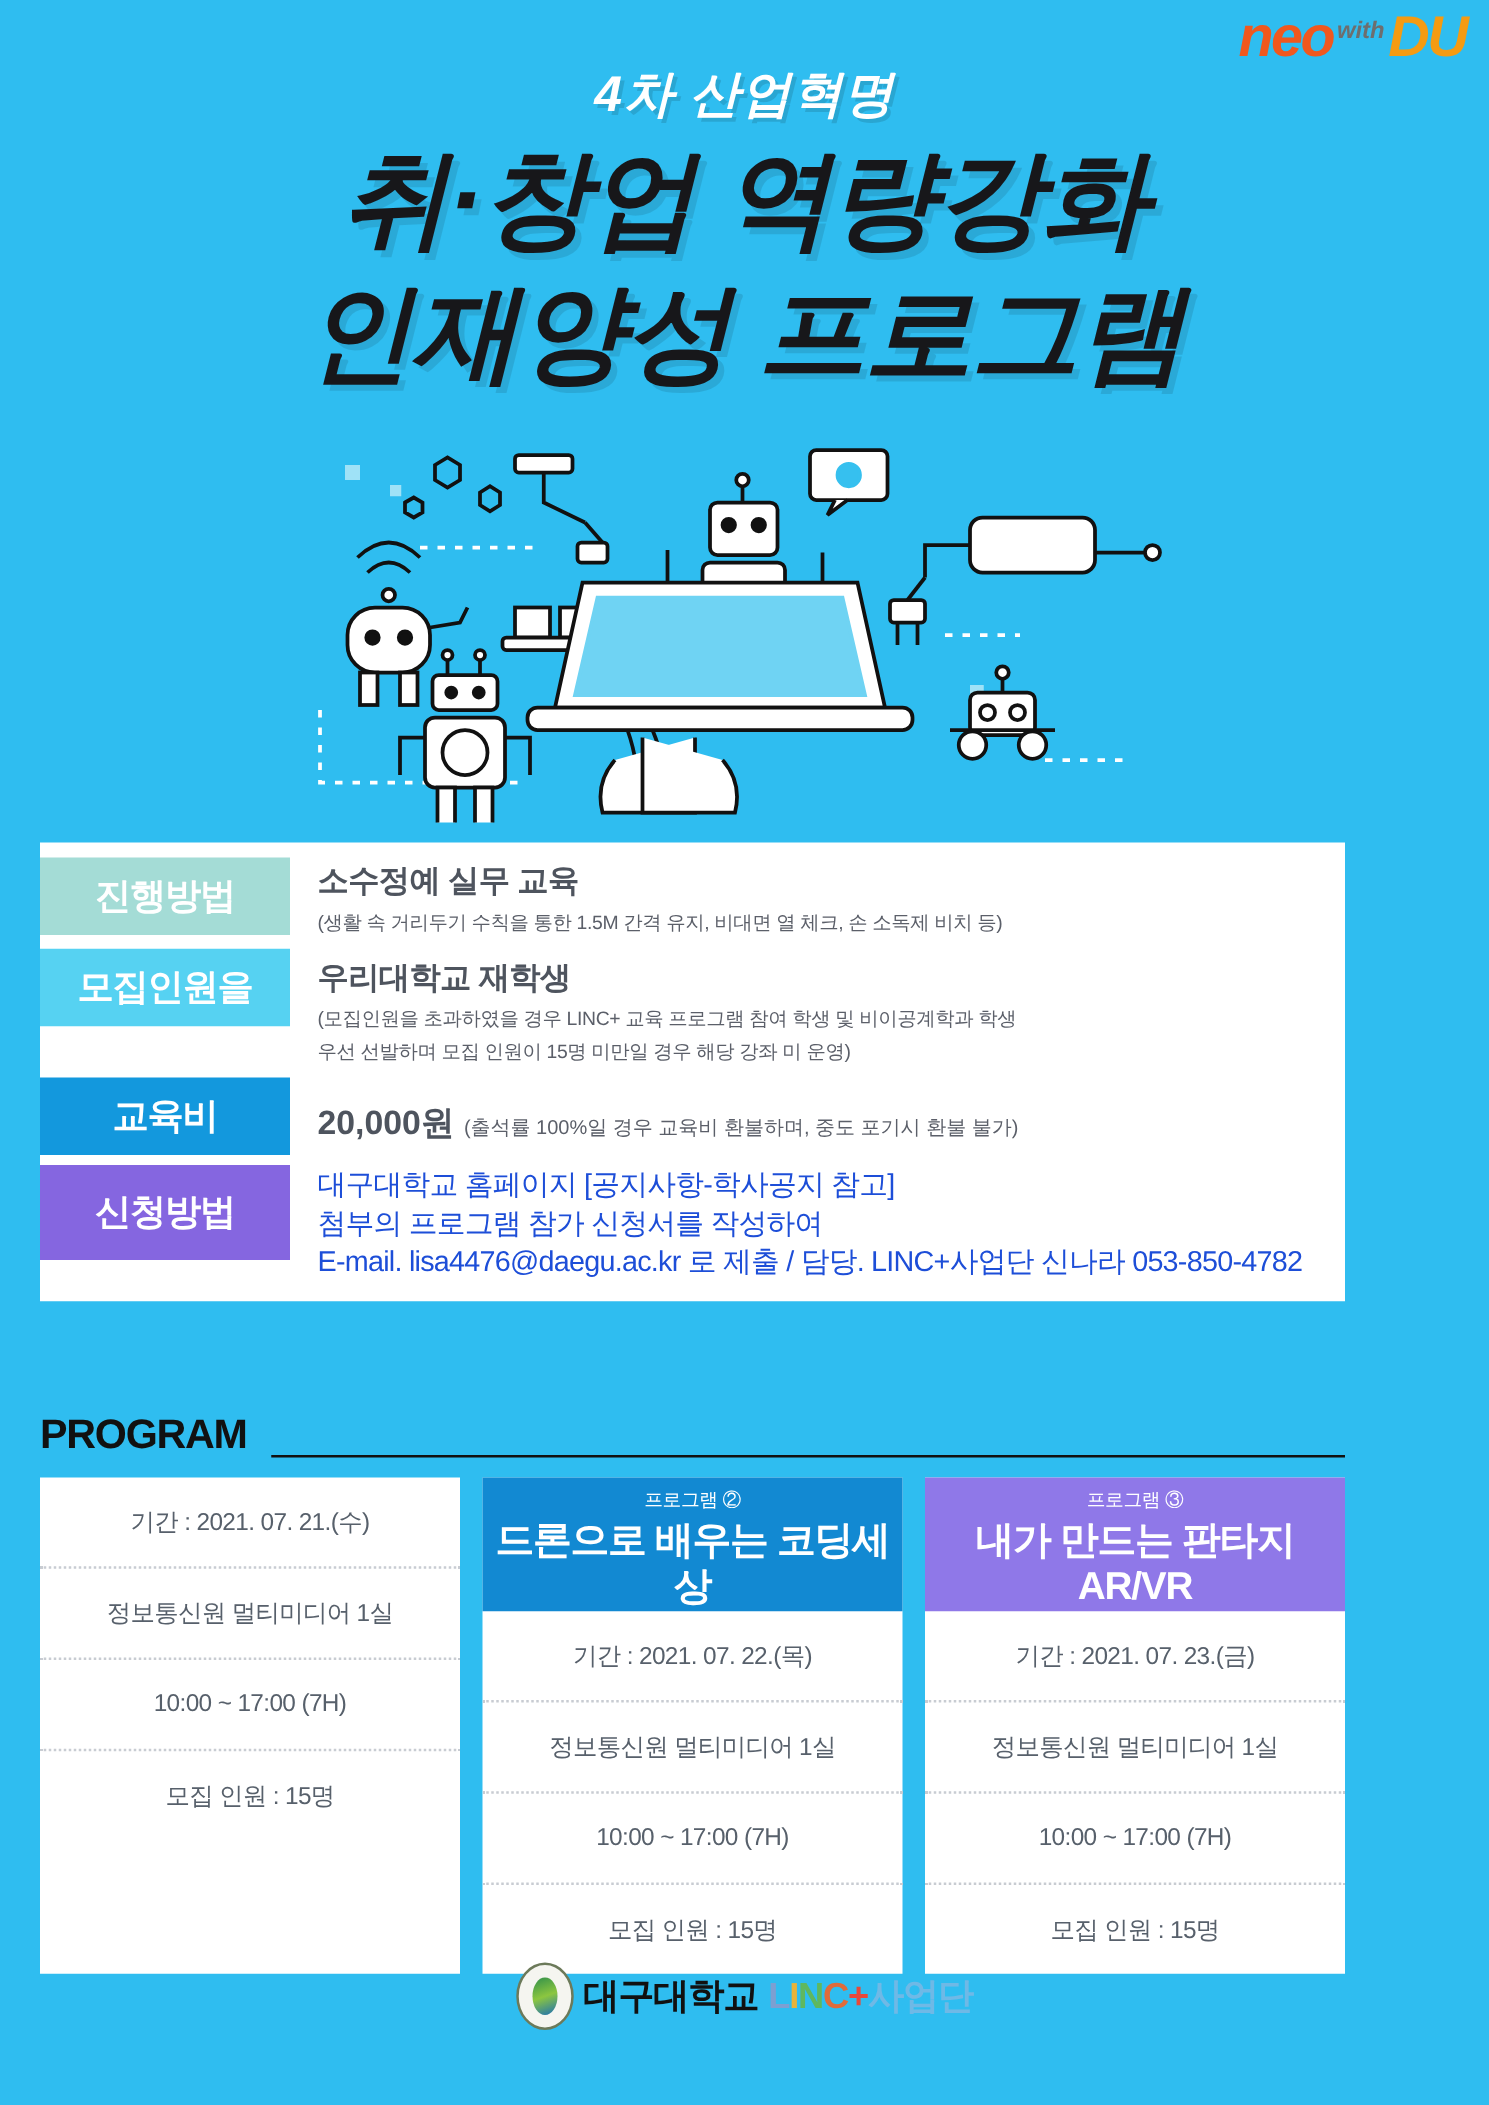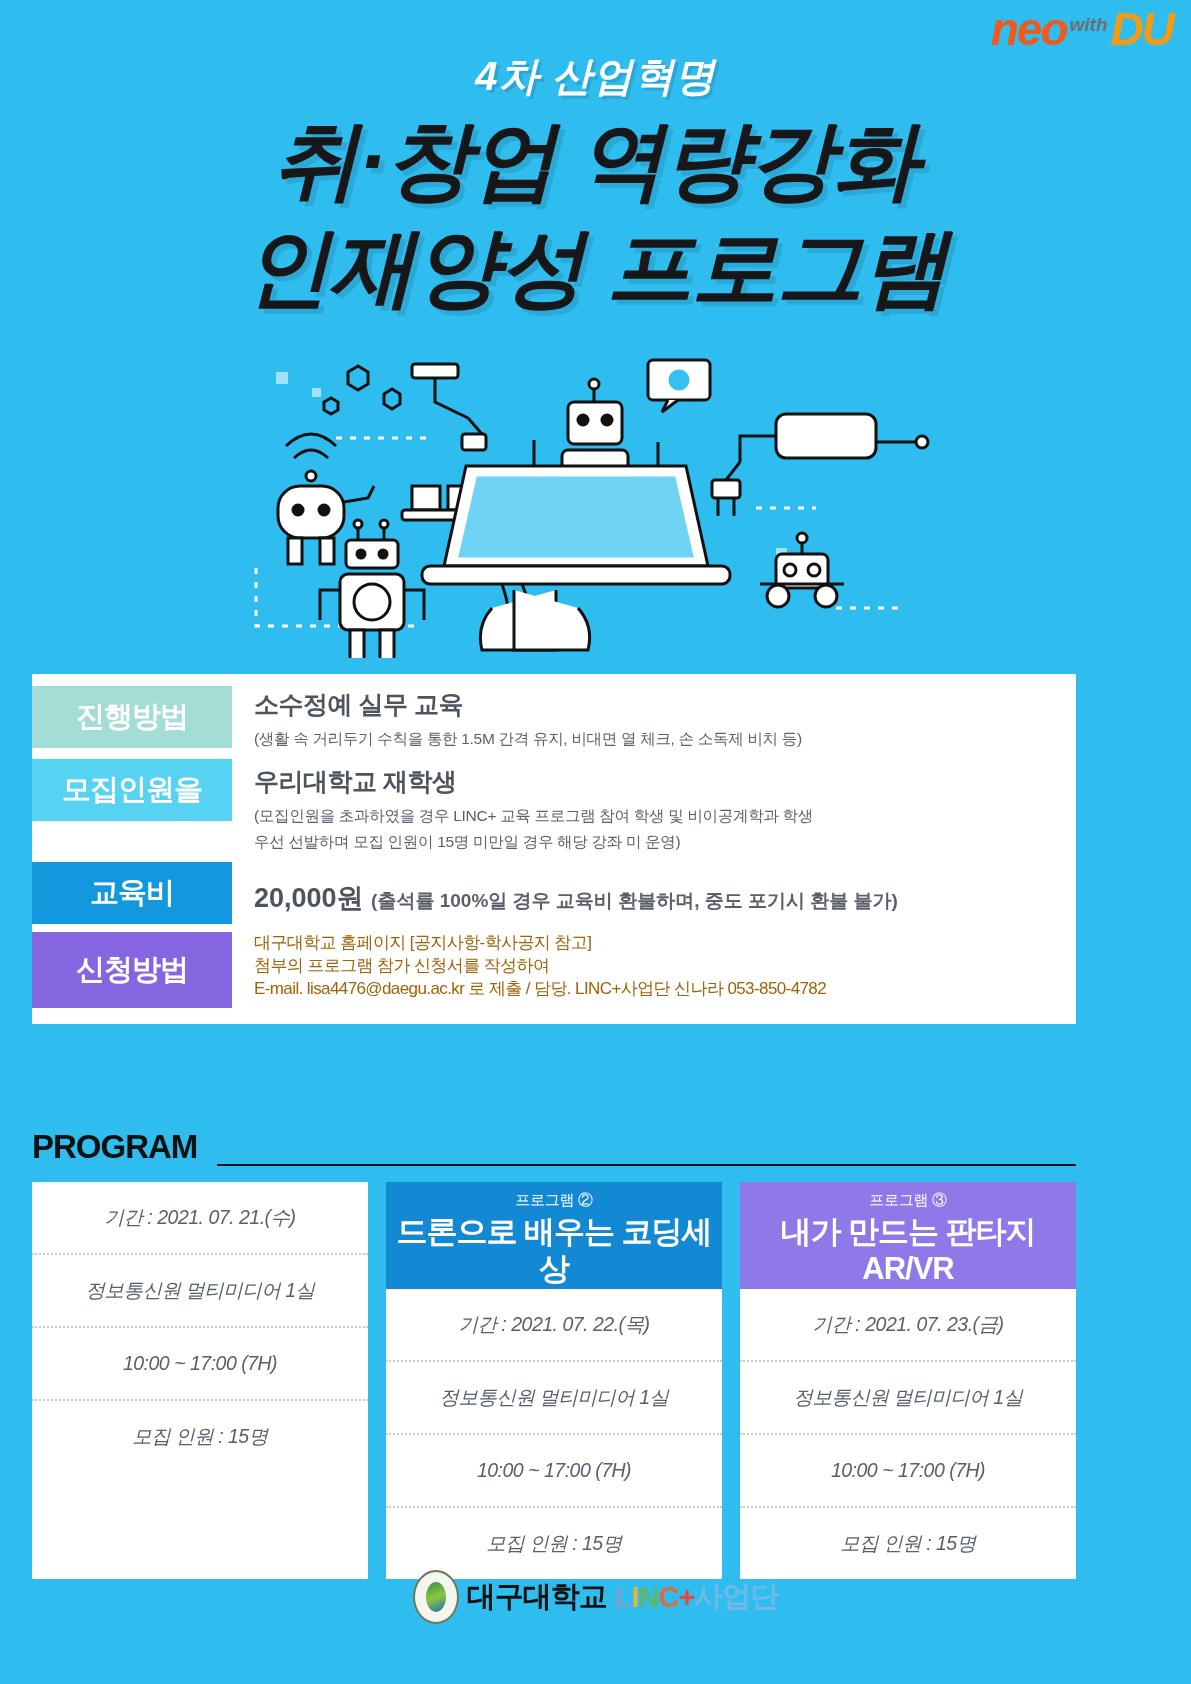--- a/index.html
+++ b/index.html
@@ -53,22 +53,22 @@
     letter-spacing:-1px;
   }
   .tag.t1{background:#a4dcd6;height:62px;margin-top:12px;}
   .tag.t2{background:#56d2f2;height:62px;margin-top:8px;}
   .tag.t3{background:#1398dd;height:62px;margin-top:8px;}
   .tag.t4{background:#8566e0;height:76px;margin-top:8px;}
   .cell{padding:14px 0 0 22px;color:#5b5f69;}
   .cell .main{font-size:25px;font-weight:bold;color:#4e545e;letter-spacing:-.5px;}
   .cell .sub{font-size:15.5px;color:#5b5f69;margin-top:6px;line-height:1.55;letter-spacing:-.3px;}
   .cell .price{font-size:27px;font-weight:bold;color:#4e545e;}
-  .cell .price .note{font-size:19px;font-weight:bold;color:#5b5f69;}
-  .cell .lines{font-size:17px;line-height:1.35;color:#a16207;letter-spacing:-.6px;}
+  .cell .price .note{font-size:16px;font-weight:normal;color:#5b5f69;}
+  .cell .lines{font-size:23px;line-height:1.35;color:#1d4ed8;letter-spacing:-.6px;}
 
   
   .program-head{
     position:absolute;left:32px;top:1128px;width:1044px;
     display:flex;align-items:flex-end;gap:20px;
   }
   .program-head .label{
     color:#111;font-size:33px;font-weight:bold;letter-spacing:-1px;font-style:normal;
   }
   .program-head .rule{flex:1;height:2px;background:#111;}
@@ -83,21 +83,20 @@
   }
   .card .ctag{font-size:15px;margin-bottom:4px;letter-spacing:-.3px;}
   .card .ctitle{font-size:31px;font-weight:bold;line-height:1.18;letter-spacing:-1px;text-align:center;}
   .c1 .chead{background:#5bd6ef;}
   .c2 .chead{background:#1289d2;}
   .c3 .chead{background:#8f78e8;}
   .card .crow{
     height:71px;display:flex;align-items:center;justify-content:center;
     color:#57606b;font-size:19.5px;letter-spacing:-.5px;
     border-bottom:2px dotted #c8ccd2;
-    font-style:italic;
   }
   .card .crow:last-child{border-bottom:none;}
 
   
   .footer{
     position:absolute;left:0;right:0;bottom:20px;
     display:flex;align-items:center;justify-content:center;gap:8px;
   }
   .seal{width:42px;height:50px;border-radius:50%;background:#f5f5f0;border:2px solid #6c7a5a;
         display:flex;align-items:center;justify-content:center;}

